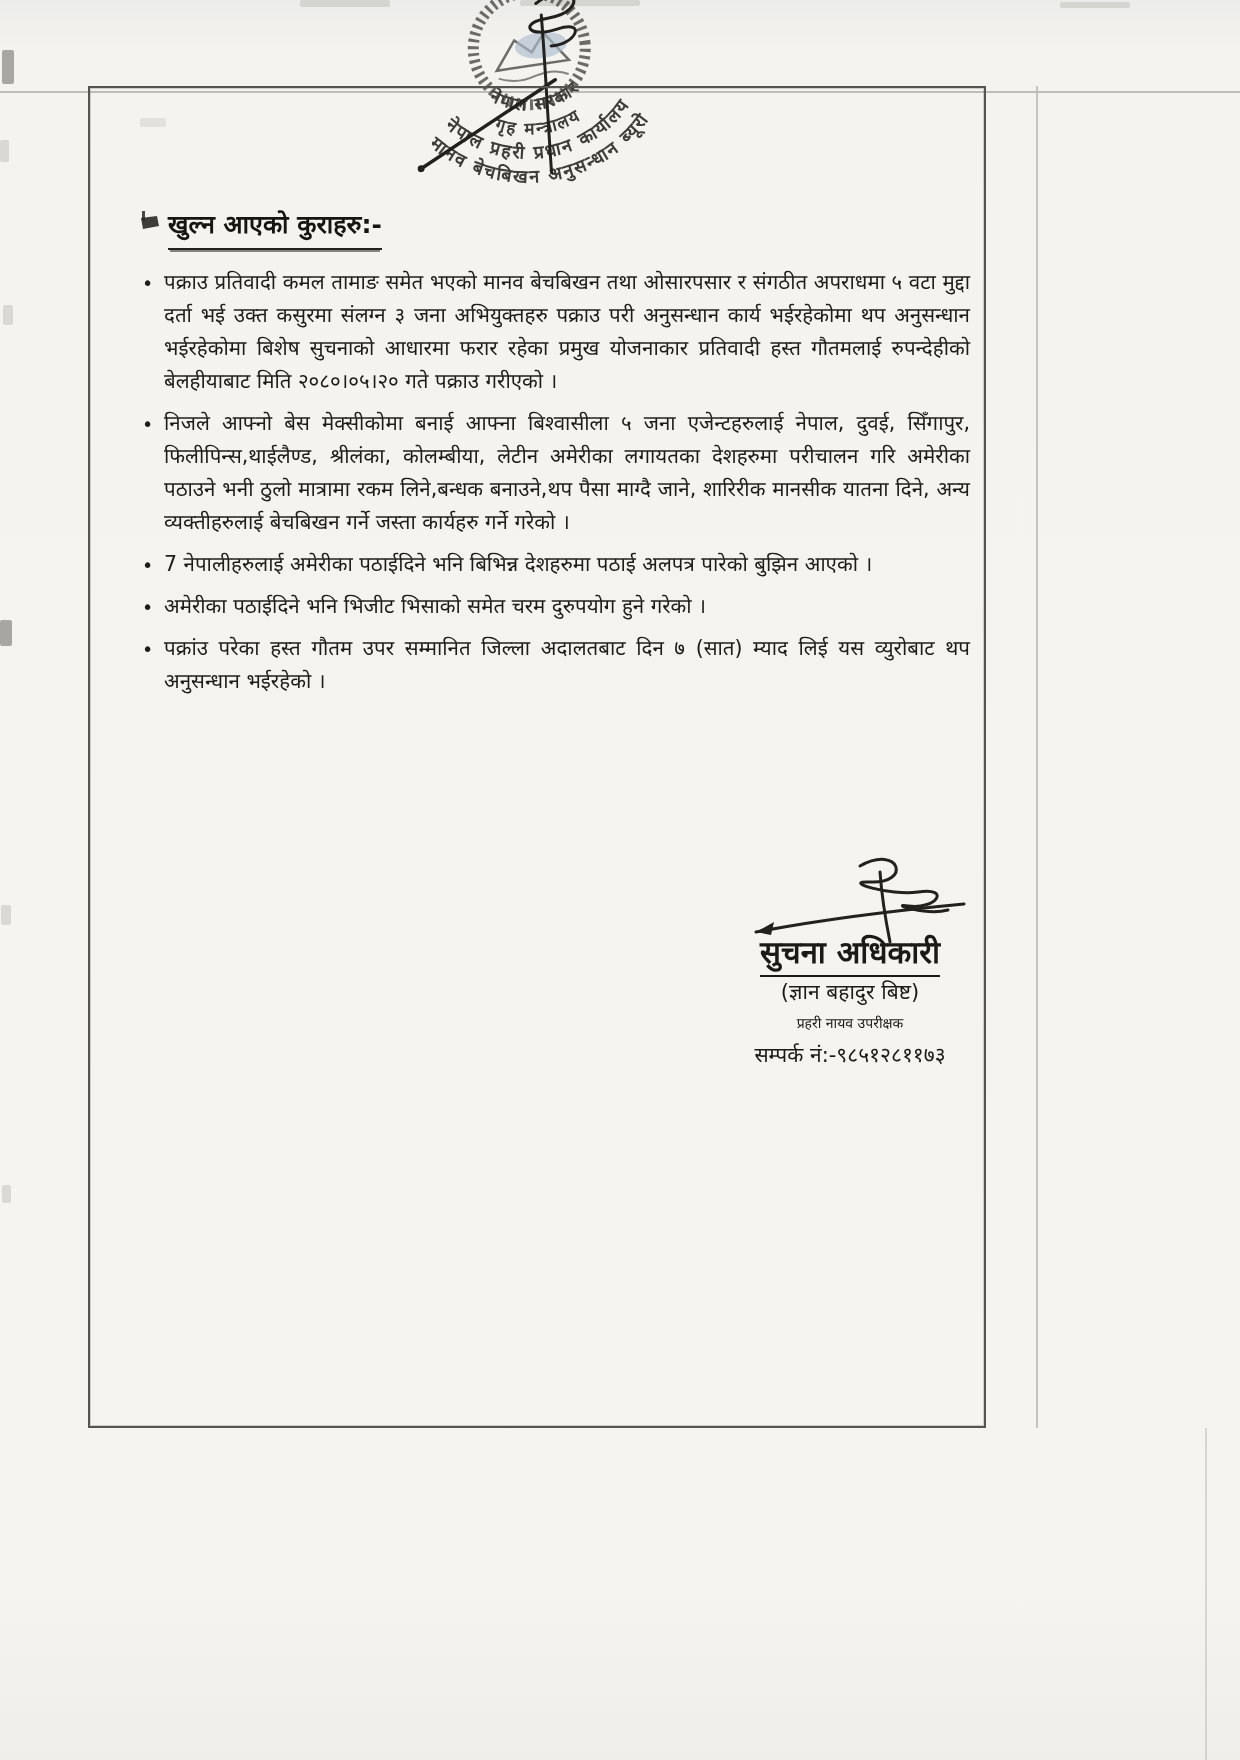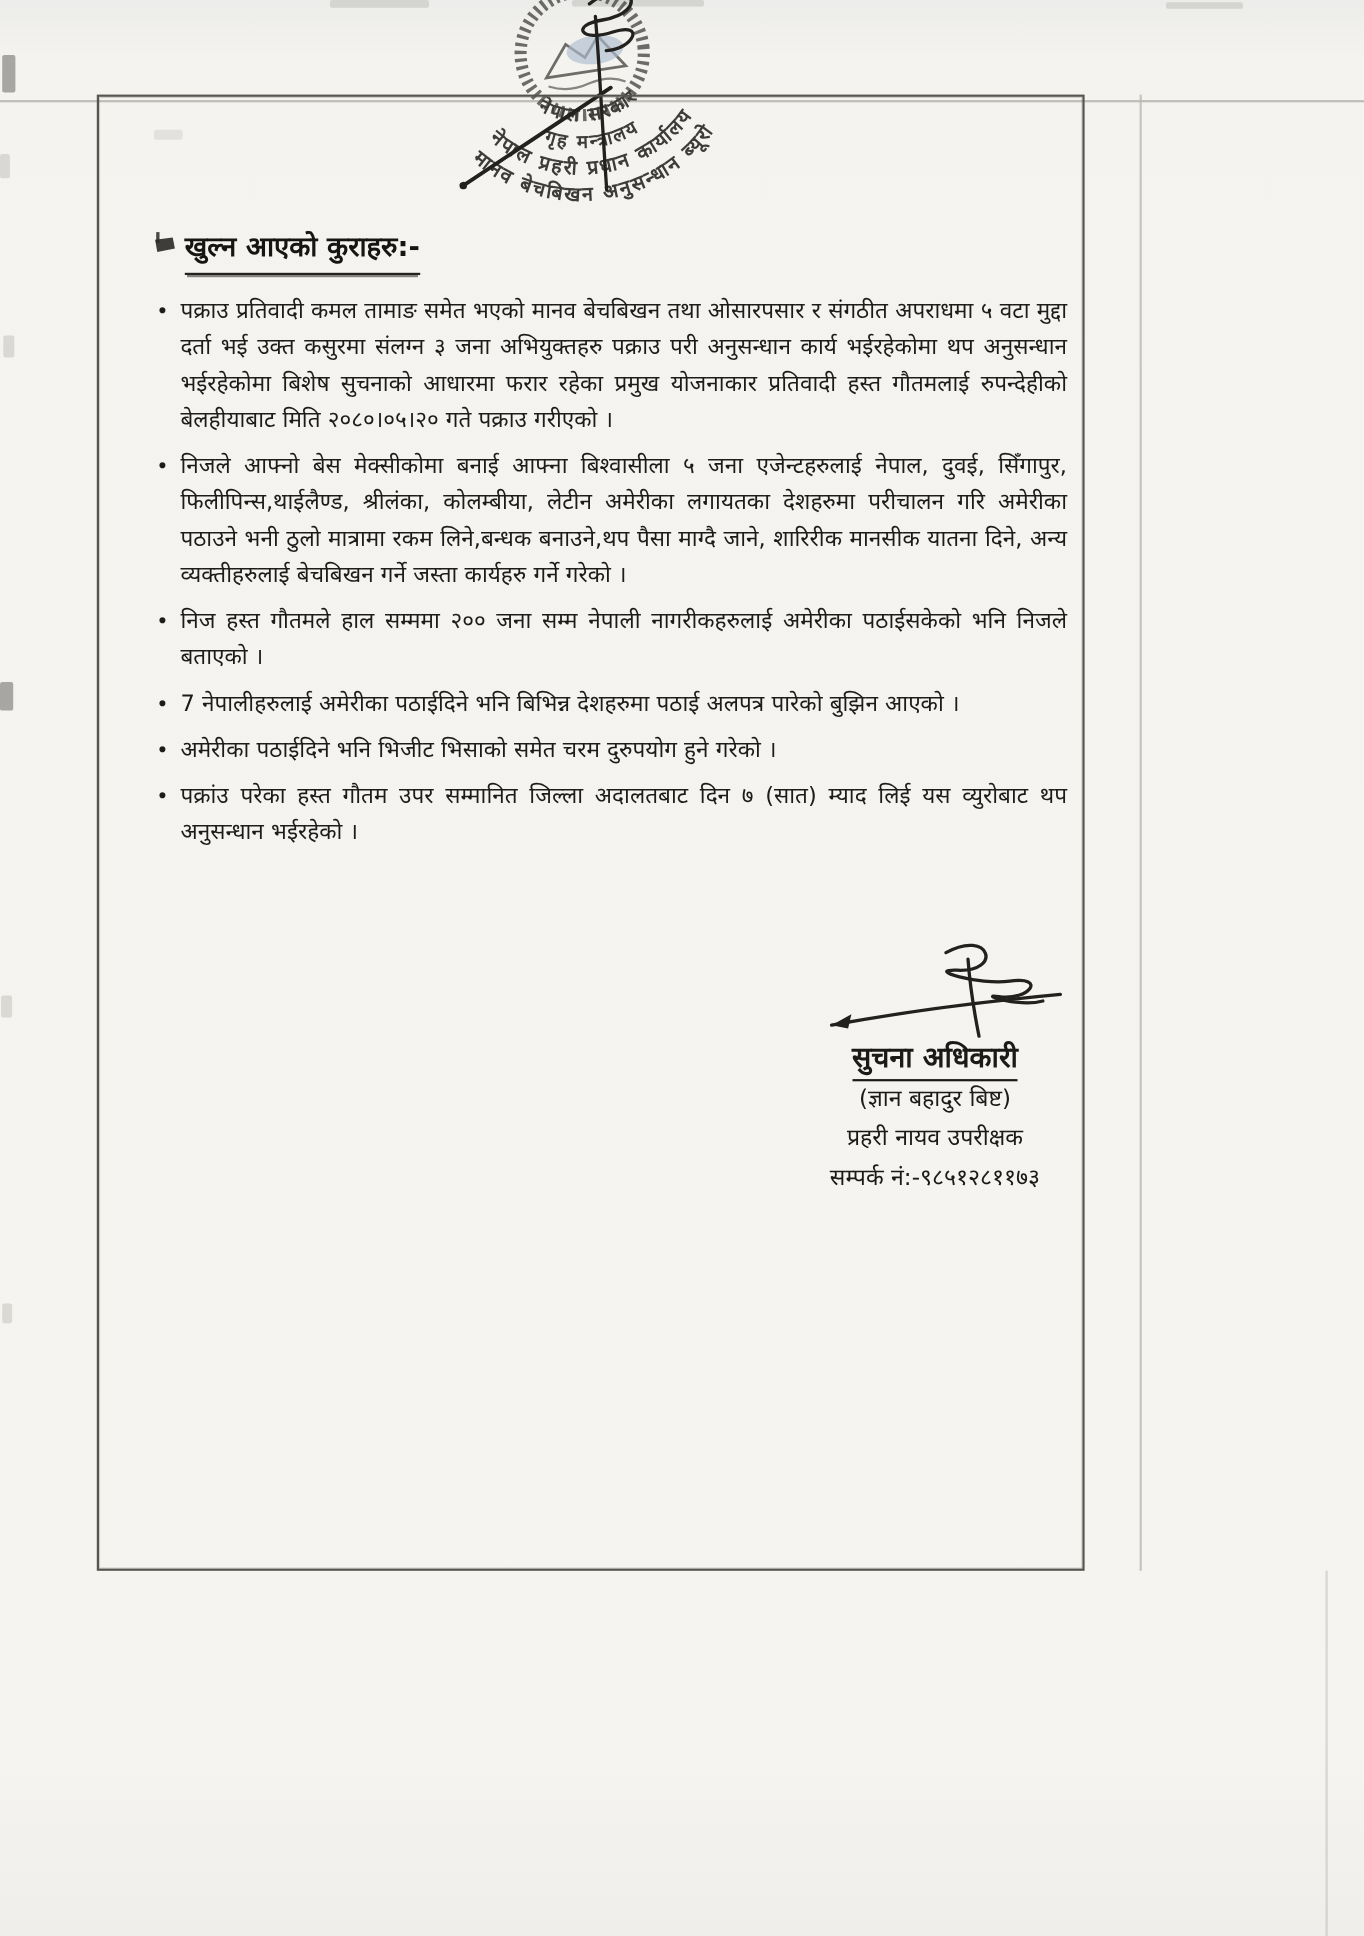--- a/index.html
+++ b/index.html
@@ -76,27 +76,26 @@
     font-size:19px; color:#1d1c18;
   }
 
   .sign-block {
     position:absolute; left:700px; top:852px; width:300px;
     text-align:center; color:#1b1a16;
   }
   .sign-scribble { display:block; margin:0 0 -14px 40px; }
   .sign-title {
     display:inline-block;
-    font-size:26px; font-weight:bold;
+    font-size:31px; font-weight:bold;
     border-bottom:2px solid #1b1a16;
     padding-bottom:3px;
-    margin-top:12px;
   }
   .sign-name { font-size:21px; margin-top:0; }
-  .sign-rank { font-size:21px; margin-top:8px; }
+  .sign-rank { font-size:14px; margin-top:8px; }
   .sign-contact { font-size:21px; margin-top:8px; }
 </style>
 </head>
 <body>
 
 <div class="page">
 
   <div class="scanline-h" style="top:91px;"></div>
   <div class="scanline-v" style="left:1036px; top:86px; height:1342px;"></div>
   <div class="scanline-v" style="left:1205px; top:1428px; height:332px; opacity:.5;"></div>
@@ -158,21 +157,20 @@
       </div>
 
       <ul class="points">
 
           <li><span>पक्राउ प्रतिवादी कमल तामाङ समेत भएको मानव बेचबिखन तथा ओसारपसार र संगठीत अपराधमा ५ वटा मुद्दा दर्ता भई उक्त कसुरमा संलग्न ३ जना अभियुक्तहरु पक्राउ परी अनुसन्धान कार्य भईरहेकोमा थप अनुसन्धान भईरहेकोमा बिशेष सुचनाको आधारमा फरार रहेका प्रमुख योजनाकार प्रतिवादी हस्त गौतमलाई रुपन्देहीको बेलहीयाबाट मिति २०८०।०५।२० गते पक्राउ गरीएको ।</span></li>
 
           <li><span>निजले आफ्नो बेस मेक्सीकोमा बनाई आफ्ना बिश्वासीला ५ जना एजेन्टहरुलाई नेपाल, दुवई, सिँगापुर, फिलीपिन्स,थाईलैण्ड, श्रीलंका, कोलम्बीया, लेटीन अमेरीका लगायतका देशहरुमा परीचालन गरि अमेरीका पठाउने भनी ठुलो मात्रामा रकम लिने,बन्धक बनाउने,थप पैसा माग्दै जाने, शारिरीक मानसीक यातना दिने, अन्य व्यक्तीहरुलाई बेचबिखन गर्ने जस्ता कार्यहरु गर्ने गरेको ।</span></li>
 
 
 
-          <li><span>निज हस्त गौतमले हाल सम्ममा २०० जना सम्म नेपाली नागरीकहरुलाई अमेरीका पठाईसकेको भनि निजले बताएको ।</span></li>
 
           <li><span>7 नेपालीहरुलाई अमेरीका पठाईदिने भनि बिभिन्न देशहरुमा पठाई अलपत्र पारेको बुझिन आएको ।</span></li>
 
           <li><span>अमेरीका पठाईदिने भनि भिजीट भिसाको समेत चरम दुरुपयोग हुने गरेको ।</span></li>
 
           <li><span>पक्रांउ परेका हस्त गौतम उपर सम्मानित जिल्ला अदालतबाट दिन ७ (सात) म्याद लिई यस व्युरोबाट थप अनुसन्धान भईरहेको ।</span></li>
         </ul>
     </div>
 
   </div>

